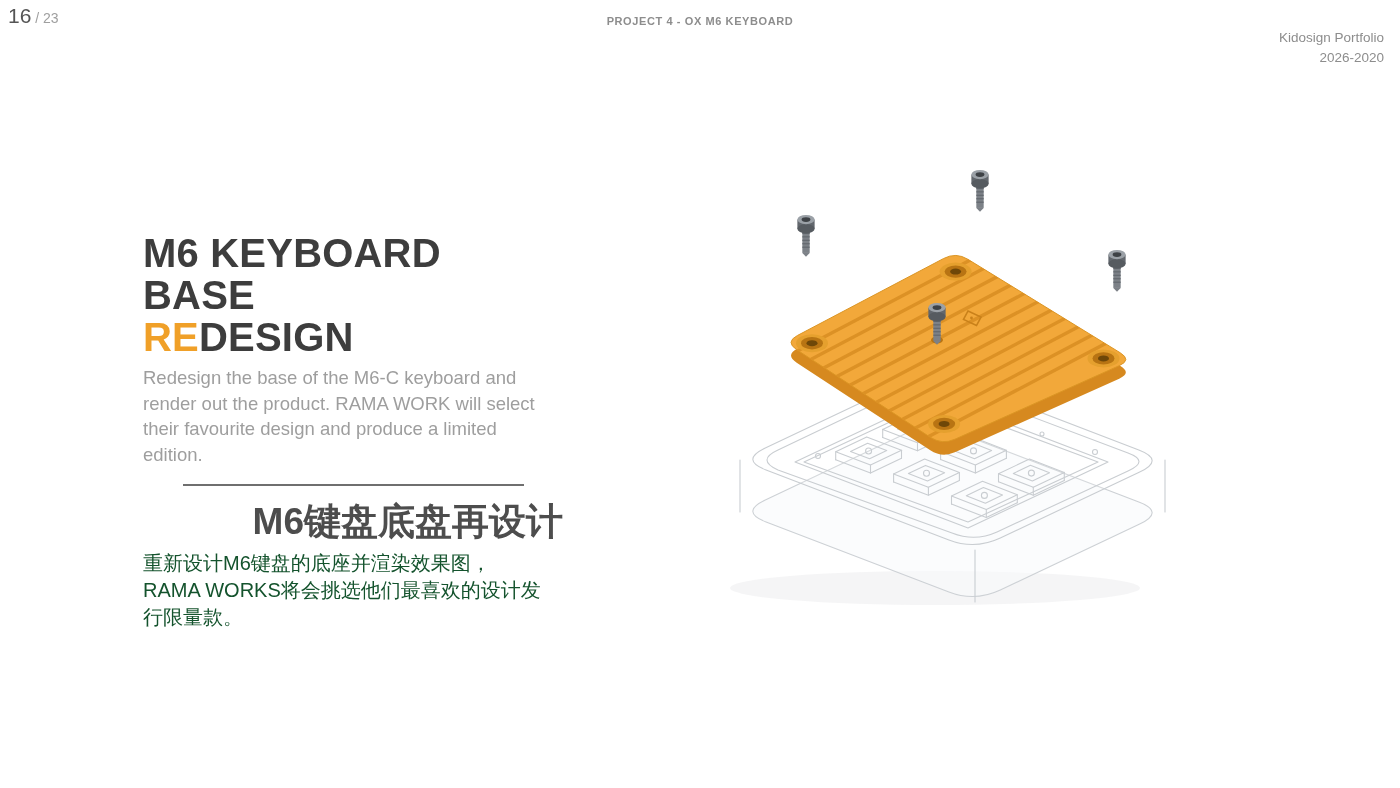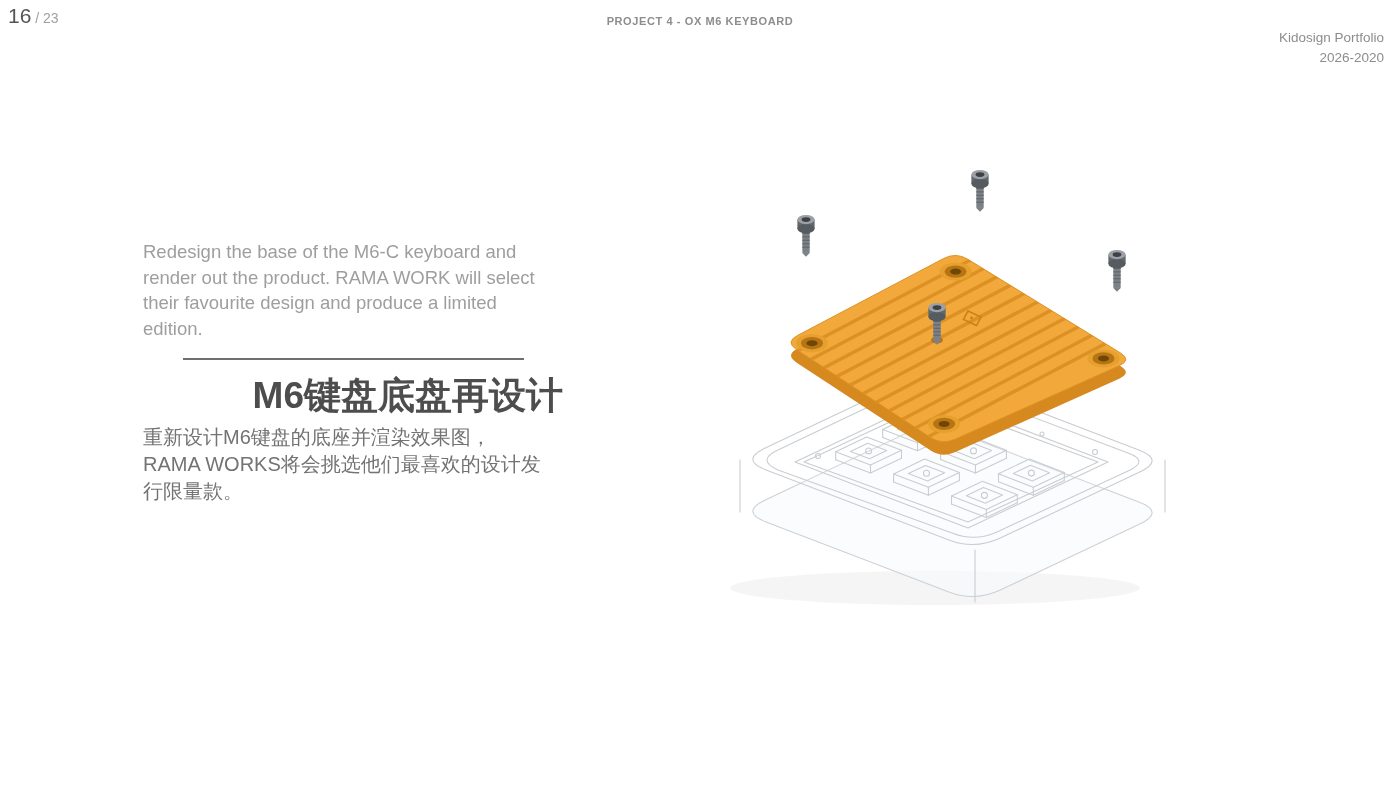--- a/index.html
+++ b/index.html
@@ -35,21 +35,21 @@
   .divider{
     margin-top:17px;width:341px;height:0;border:none;
     border-top:2px solid #6f6f6f;
   }
   .title-zh{
     margin-top:13px;font-size:37px;font-weight:700;color:#4d4d4d;
     line-height:1.25;
     text-align:right;
   }
   .body-zh{
-    margin-top:5px;font-size:20px;color:#737373;line-height:1.35;
+    margin-top:5px;font-size:20px;color:#14532d;line-height:1.35;
     width:402px;
   }
   
   .render-wrap{position:absolute;left:700px;top:140px;width:500px;height:470px;}
   .wf{stroke:#c9cdd1;stroke-width:1.1;fill:none;stroke-linejoin:round;stroke-linecap:round;}
   .wf-fill{stroke:#c9cdd1;stroke-width:1.1;fill:rgba(255,255,255,0.5);stroke-linejoin:round;}
   .wf-ghost{stroke:#cdd1d5;stroke-width:1.1;fill:rgba(249,250,251,0.6);stroke-linejoin:round;}
 </style>
 </head>
 <body>
@@ -59,20 +59,24 @@
 </div>
 
 <div class="project-title">PROJECT 4 - OX M6 KEYBOARD</div>
 
 <div class="brand">
   <div>Kidosign Portfolio</div>
   <div>2026-2020</div>
 </div>
 
 <div class="copy">
+  <h1 class="title-en">
+    <span>M6 KEYBOARD BASE</span><br>
+    <span class="accent">RE</span><span>DESIGN</span>
+  </h1>
   <div class="body-en">Redesign the base of the M6-C keyboard and render out the product. RAMA WORK will select their favourite design and produce a limited edition.</div>
   <hr class="divider">
   <div class="title-zh">M6键盘底盘再设计</div>
   <div class="body-zh">重新设计M6键盘的底座并渲染效果图， RAMA WORKS将会挑选他们最喜欢的设计发行限量款。</div>
 </div>
 
 <div class="render-wrap">
 <svg width="500" height="470" viewBox="0 0 500 470">
   <defs>
     <clipPath id="plateClip">

